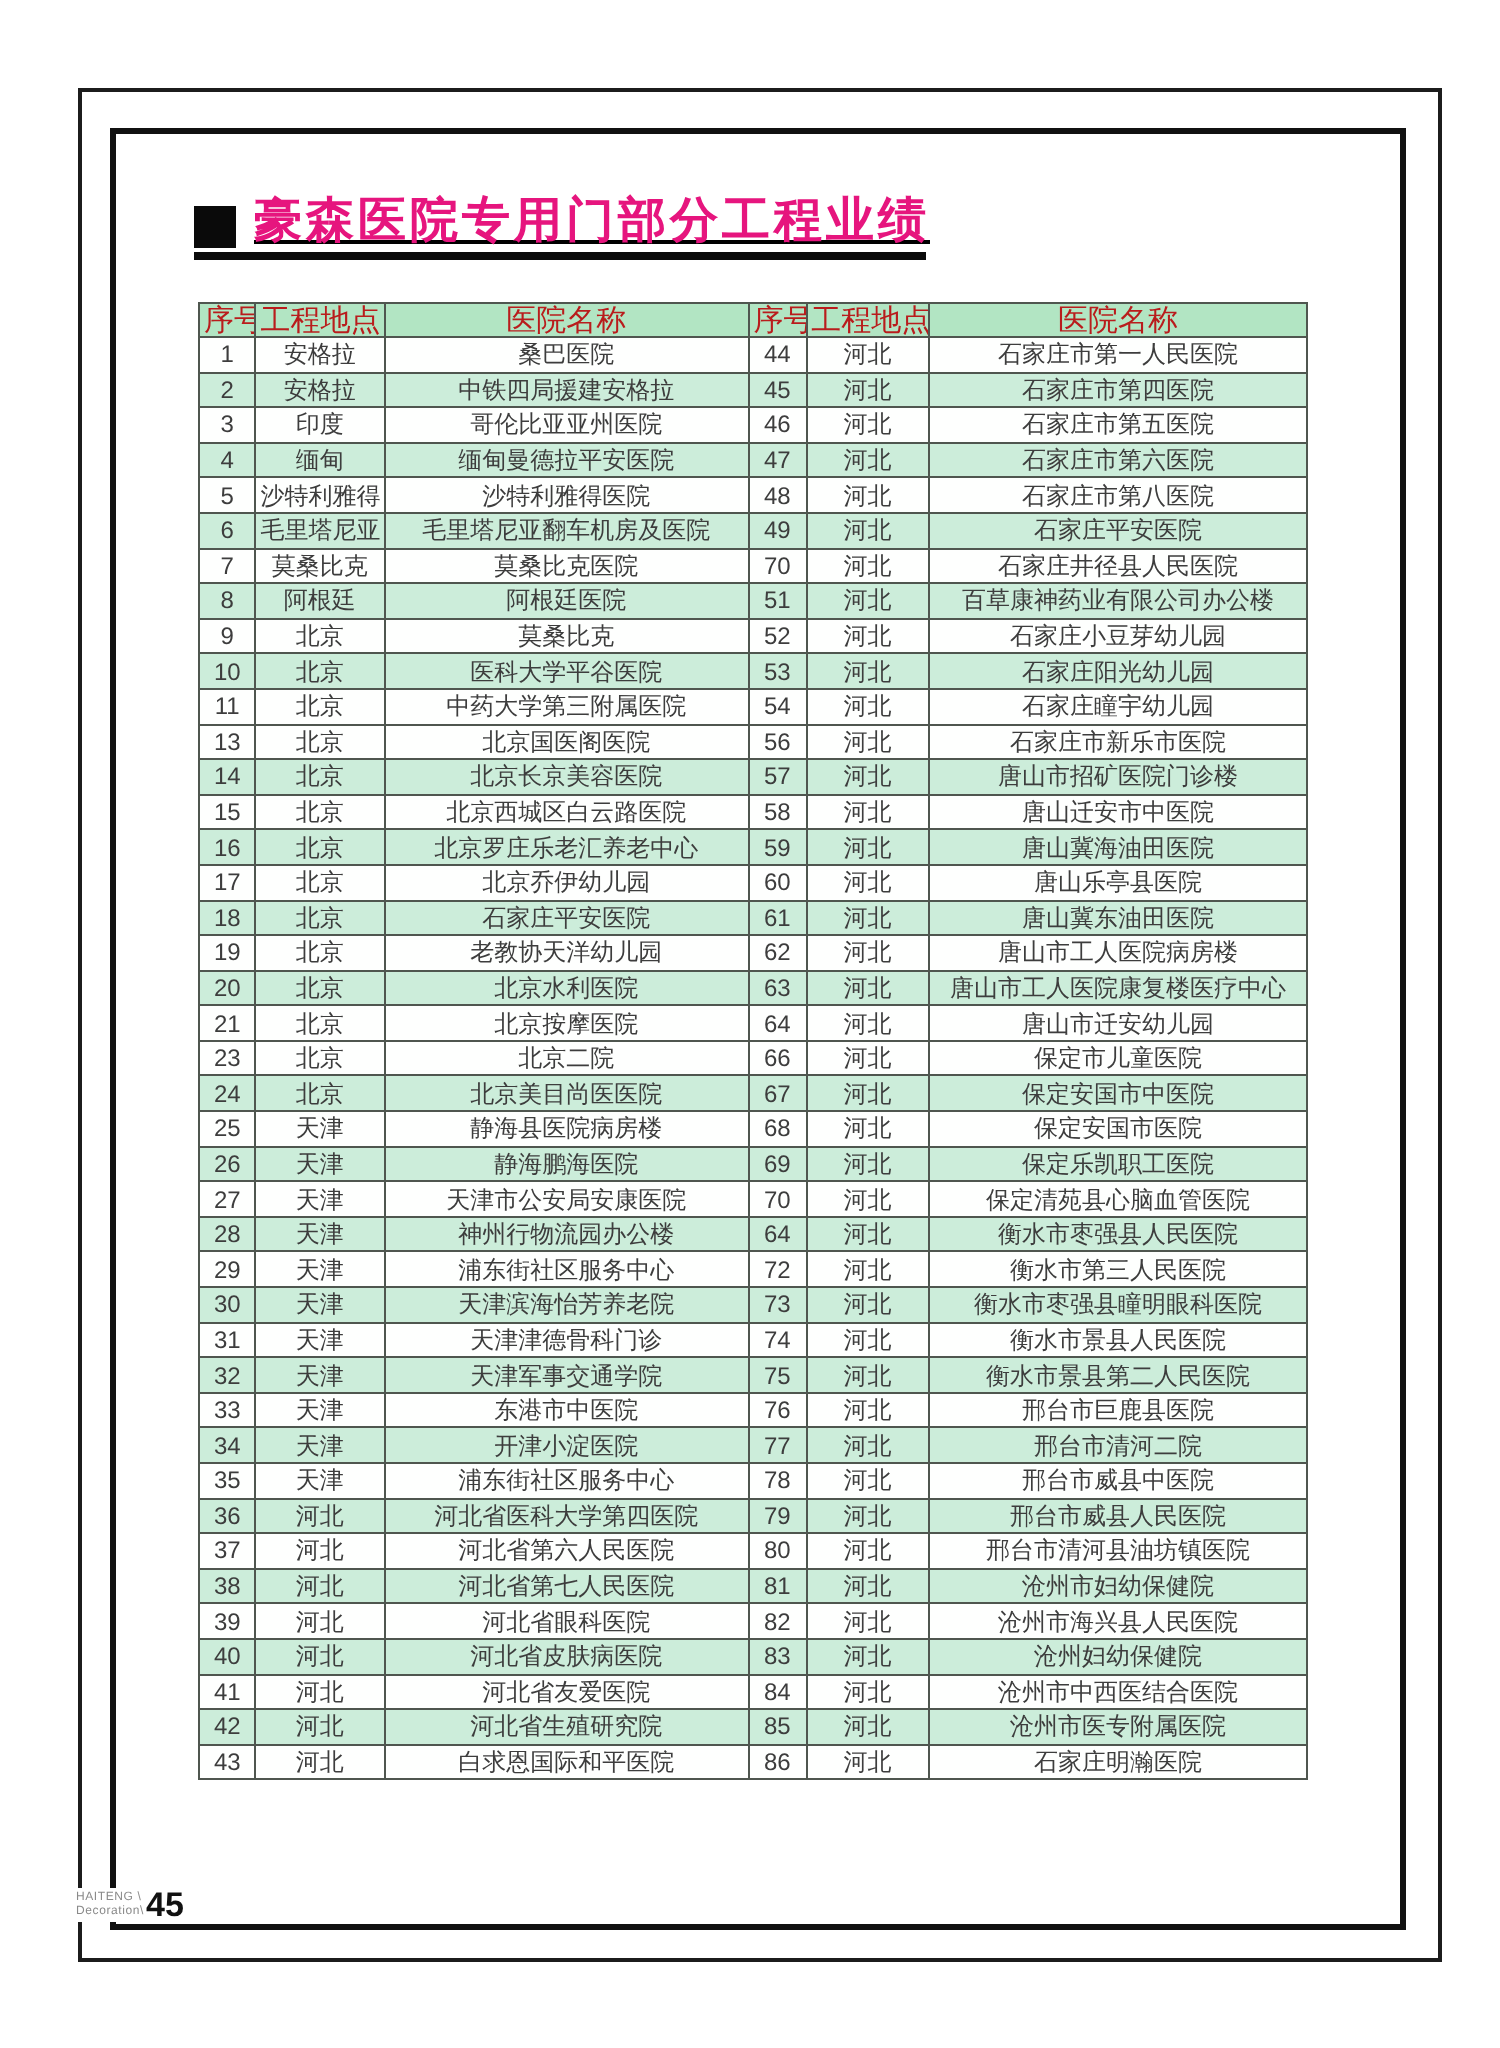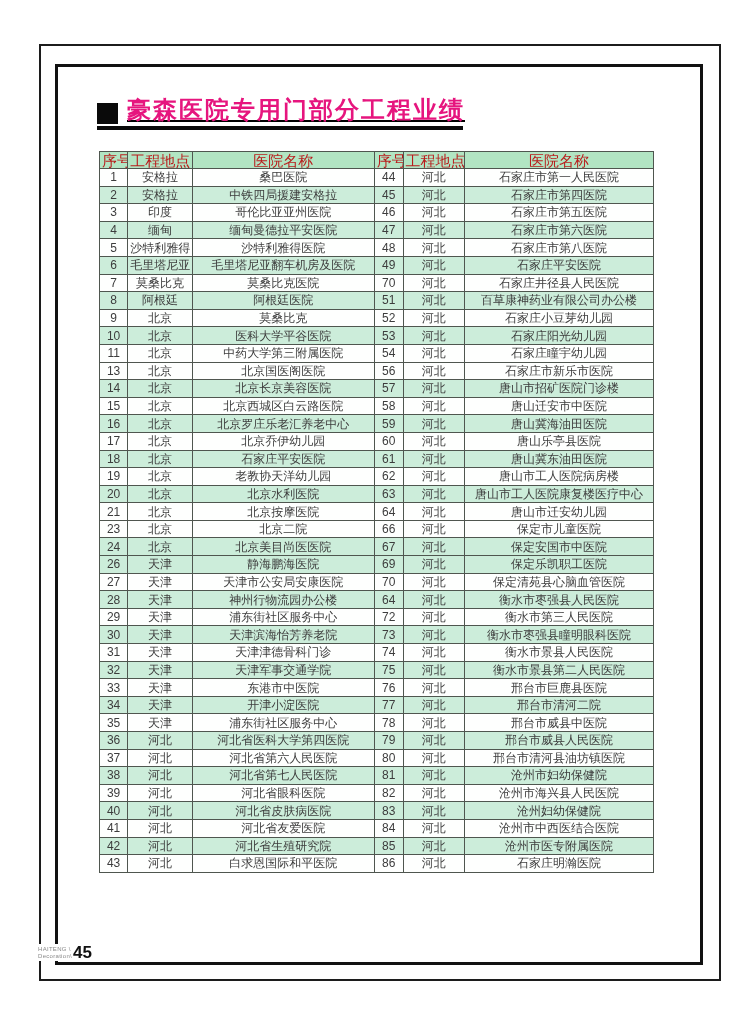--- a/index.html
+++ b/index.html
@@ -264,20 +264,28 @@
           <td>保定市儿童医院</td>
         </tr>
         <tr class="even">
           <td>24</td>
           <td>北京</td>
           <td>北京美目尚医医院</td>
           <td>67</td>
           <td>河北</td>
           <td>保定安国市中医院</td>
         </tr>
+        <tr class="odd">
+          <td>25</td>
+          <td>天津</td>
+          <td>静海县医院病房楼</td>
+          <td>68</td>
+          <td>河北</td>
+          <td>保定安国市医院</td>
+        </tr>
         <tr class="even">
           <td>26</td>
           <td>天津</td>
           <td>静海鹏海医院</td>
           <td>69</td>
           <td>河北</td>
           <td>保定乐凯职工医院</td>
         </tr>
         <tr class="odd">
           <td>27</td>

